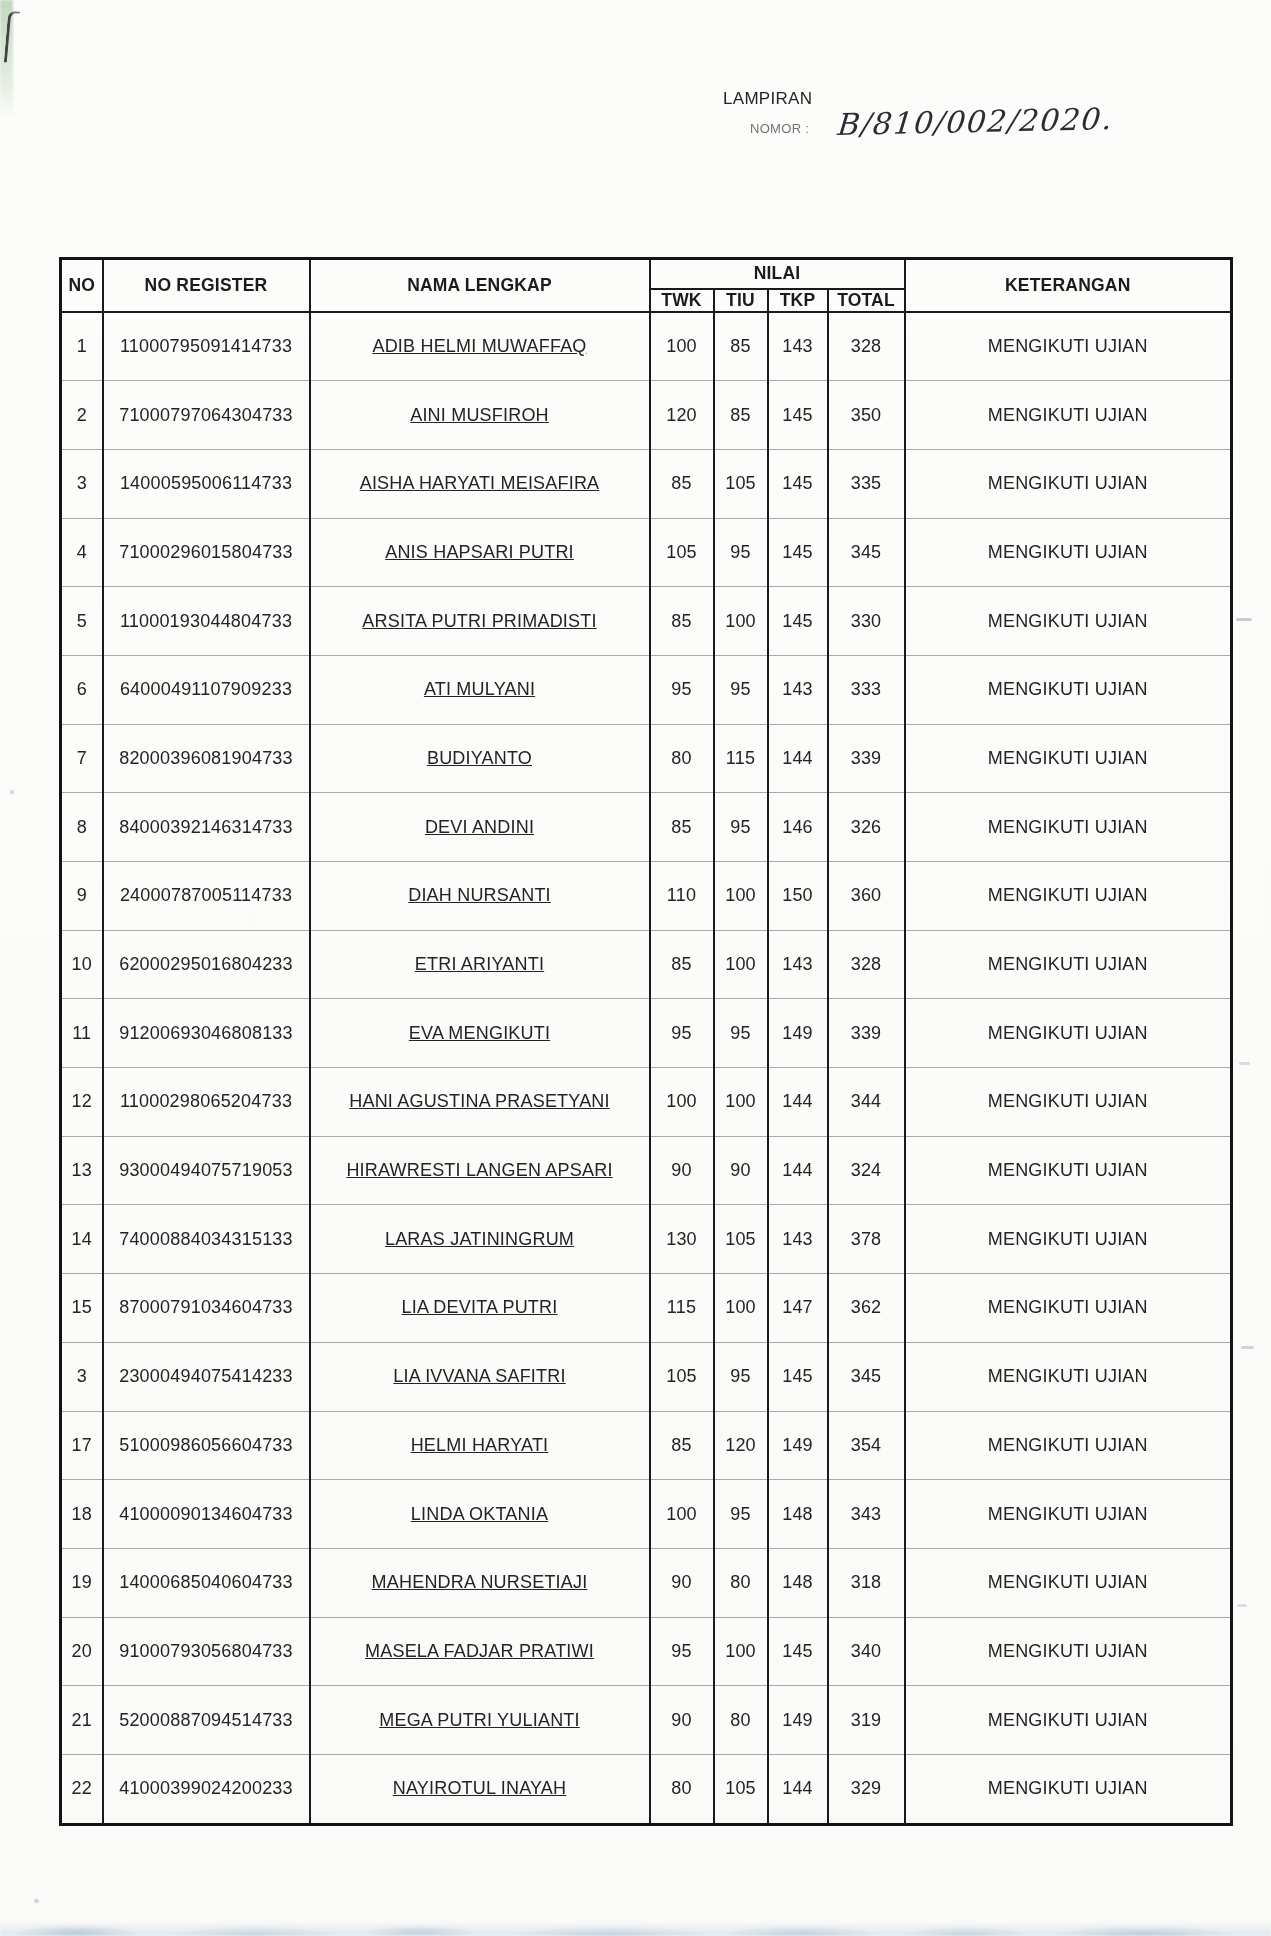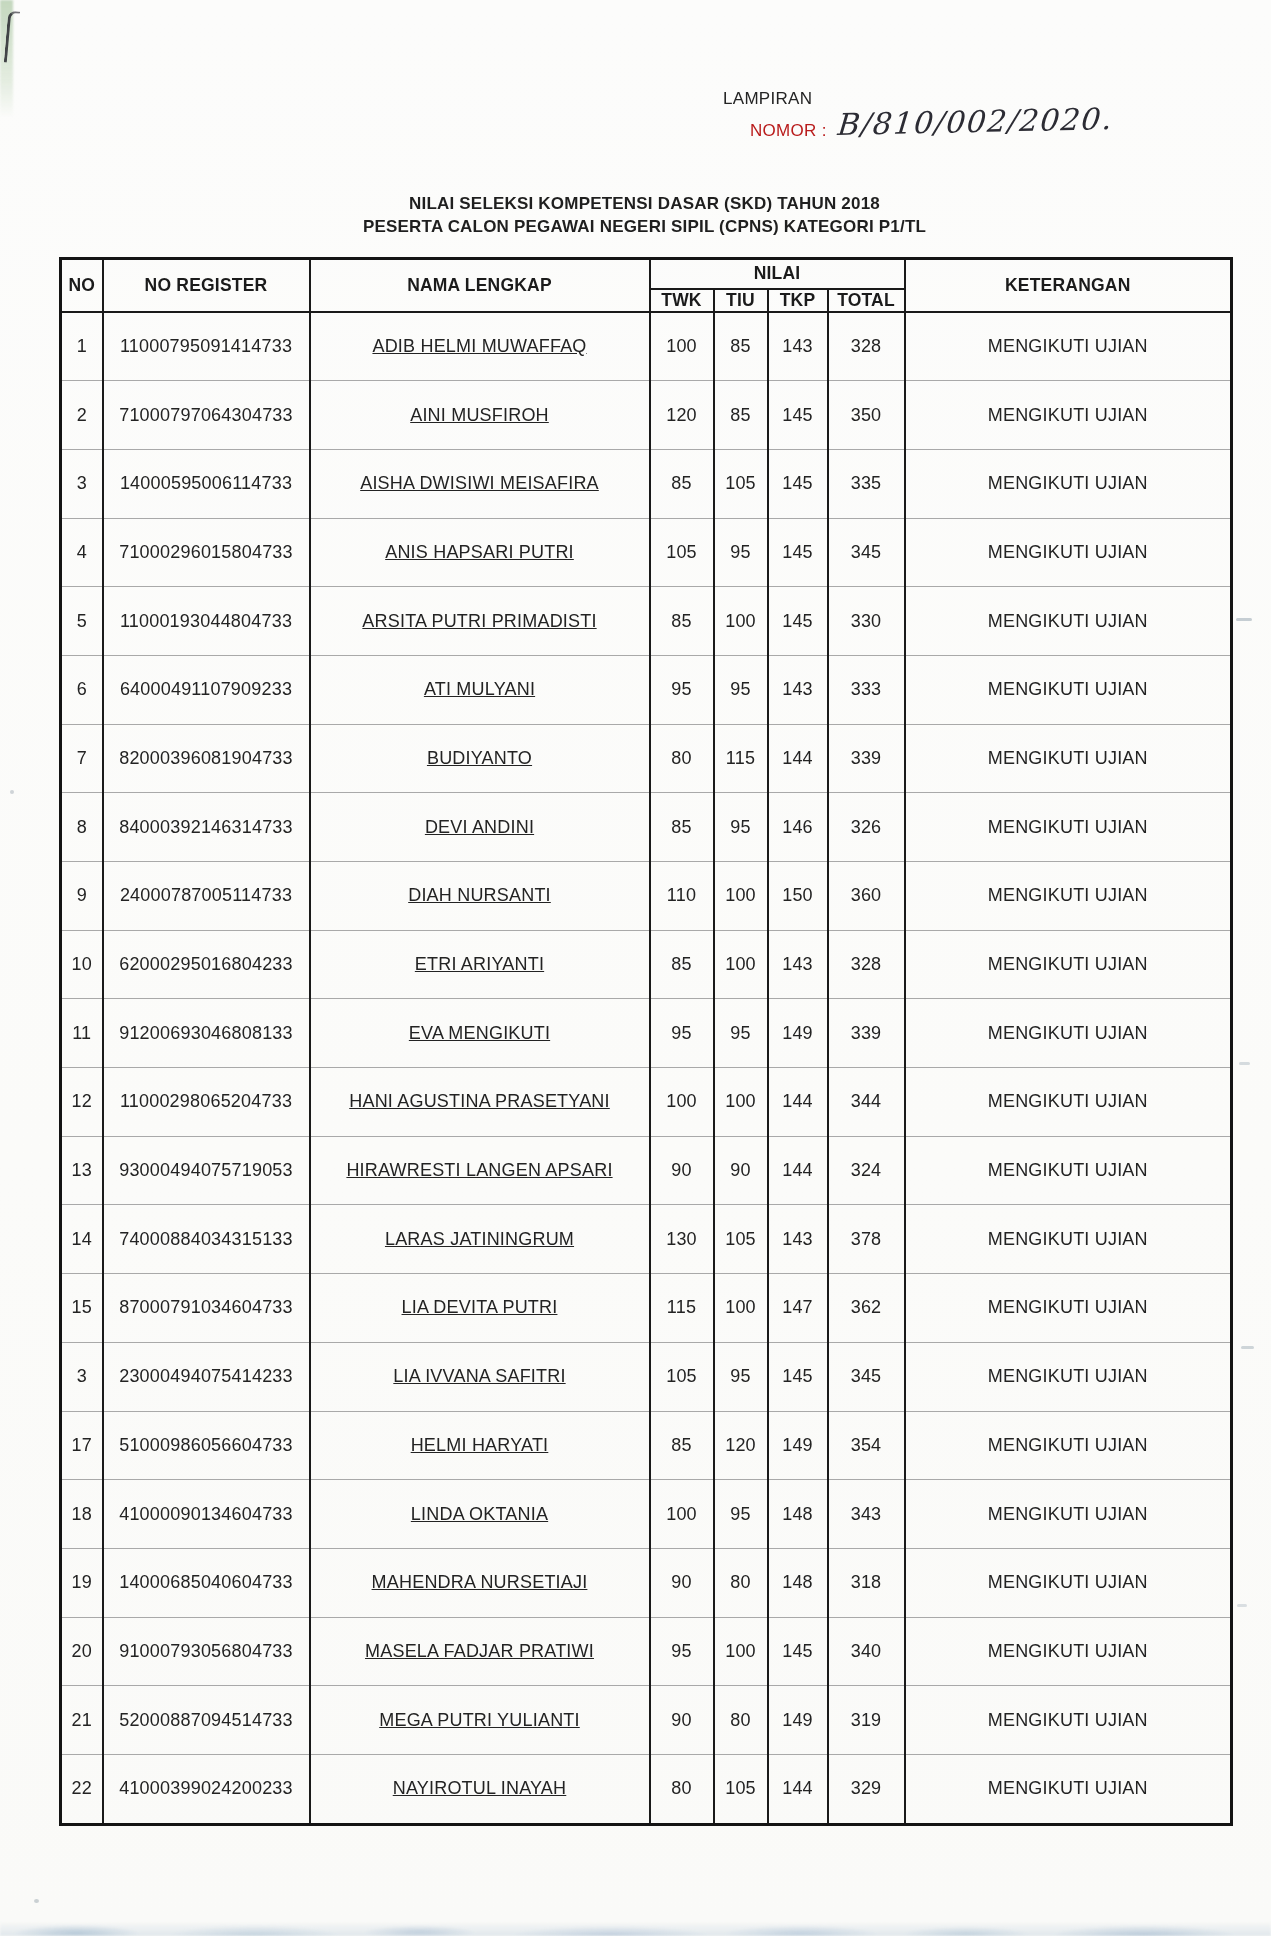--- a/index.html
+++ b/index.html
@@ -10,21 +10,21 @@
   }
   .sheet{position:absolute;inset:0;}
 
   
   .lampiran-label{
     position:absolute;left:723px;top:89px;
     font-size:17px;letter-spacing:.3px;color:#242424;
   }
   .nomor-label{
     position:absolute;left:750px;top:121px;
-    font-size:17px;letter-spacing:.3px;color:#b91c1c;
+    font-size:13px;letter-spacing:.3px;color:#737373;
   }
   .handwriting{
     position:absolute;left:838px;top:104px;
     font-family:"DejaVu Serif",serif;font-style:italic;
     font-size:30px;letter-spacing:1.5px;color:#2c2c34;
     transform:rotate(-1.2deg) skewX(-7deg);white-space:nowrap;
   }
 
   
   .title-block{
@@ -104,24 +104,20 @@
   <div class="dash d3"></div>
   <div class="dash d4"></div>
   <div class="speck s1"></div>
   <div class="speck s2"></div>
   <div class="artifact-bottom"></div>
 
   <div class="lampiran-label">LAMPIRAN</div>
   <div class="nomor-label">NOMOR :</div>
   <div class="handwriting">B/810/002/2020.</div>
 
-  <div class="title-block">
-    <div>NILAI SELEKSI KOMPETENSI DASAR (SKD) TAHUN 2018</div>
-    <div>PESERTA CALON PEGAWAI NEGERI SIPIL (CPNS) KATEGORI P1/TL</div>
-  </div>
 
   <table class="scores">
     <colgroup>
       <col style="width:42px">
       <col style="width:207px">
       <col style="width:340px">
       <col style="width:64px">
       <col style="width:54px">
       <col style="width:60px">
       <col style="width:77px">
@@ -159,21 +155,21 @@
       <td class="name">AINI MUSFIROH</td>
       <td>120</td>
       <td>85</td>
       <td>145</td>
       <td>350</td>
       <td class="note">MENGIKUTI UJIAN</td>
     </tr>
         <tr>
       <td>3</td>
       <td class="register">14000595006114733</td>
-      <td class="name">AISHA DWISIWI MEISAFIRA</td>
+      <td class="name">AISHA HARYATI MEISAFIRA</td>
       <td>85</td>
       <td>105</td>
       <td>145</td>
       <td>335</td>
       <td class="note">MENGIKUTI UJIAN</td>
     </tr>
         <tr>
       <td>4</td>
       <td class="register">71000296015804733</td>
       <td class="name">ANIS HAPSARI PUTRI</td>

